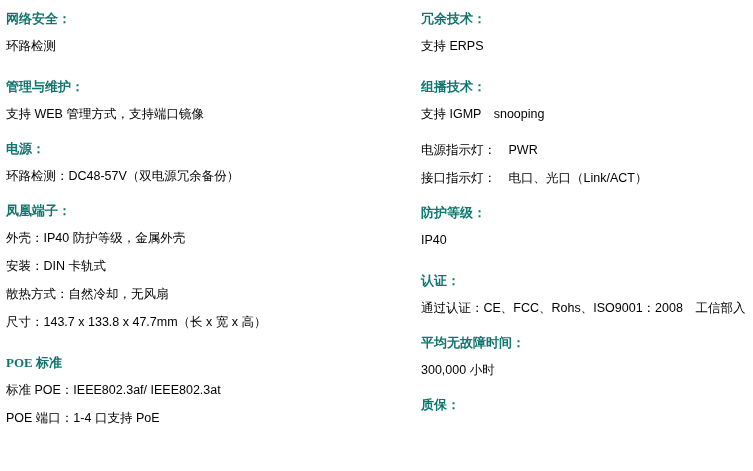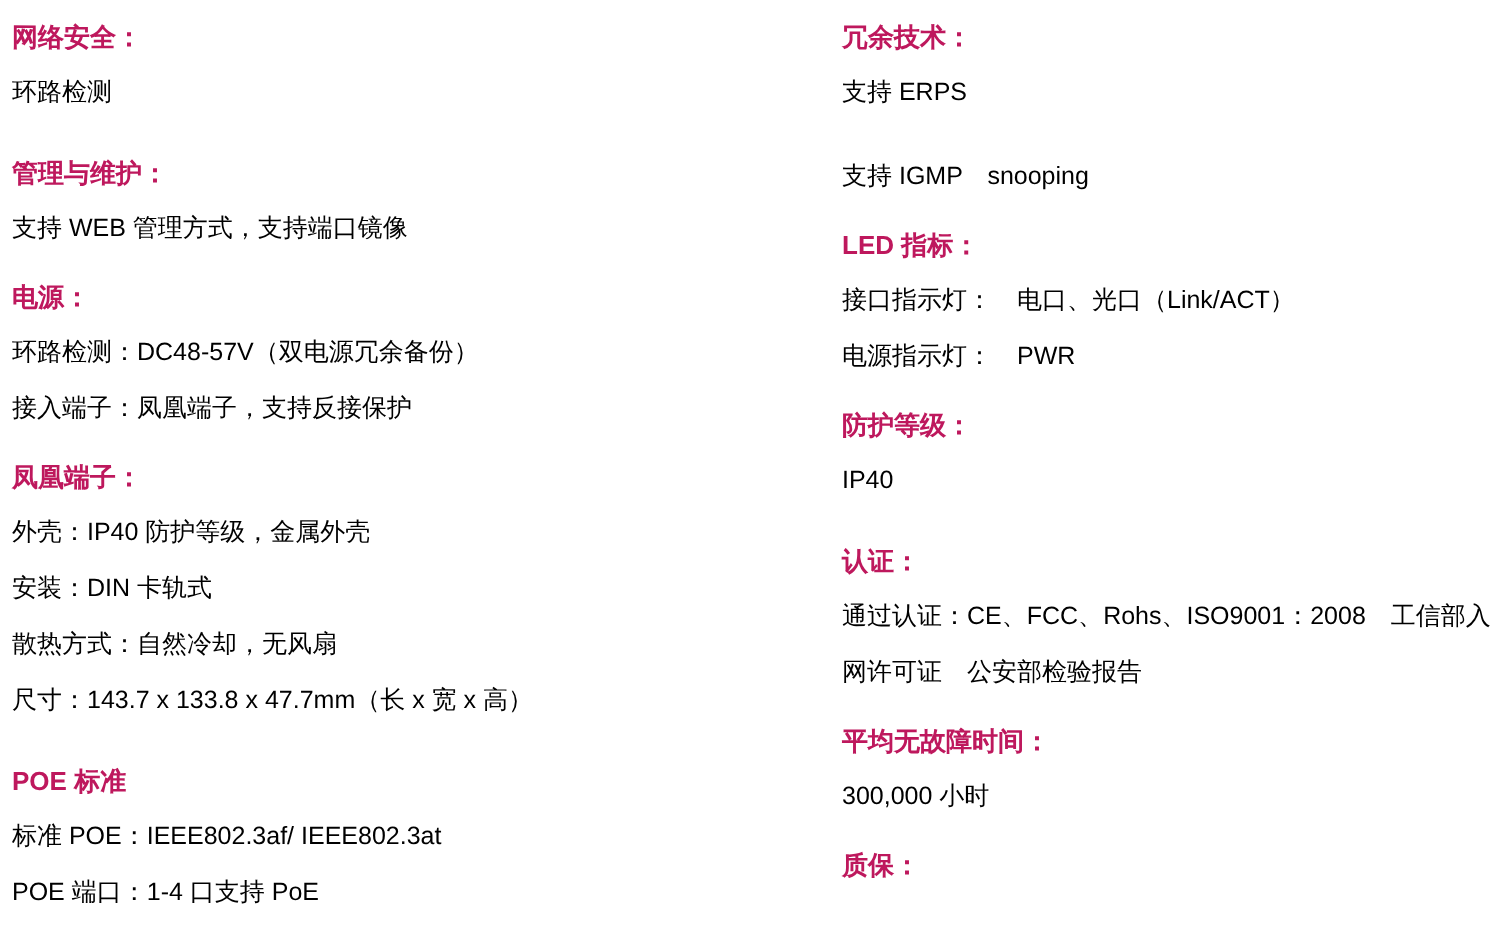--- a/index.html
+++ b/index.html
@@ -32,25 +32,26 @@
   }
   .col-right {
     left: 395px;
     width: 358px;
     padding: 6px 0 0 26px;
   }
   .group {
     margin: 0 0 4px 0;
   }
   .group-heading {
-    color: #be185d;
+    color: #0f766e;
     font-weight: bold;
     font-size: 13px;
     line-height: 26px;
     white-space: nowrap;
+    font-family: Liberation Serif, serif;
   }
   .group-line {
     color: #000000;
     font-size: 12.5px;
     line-height: 28px;
     white-space: nowrap;
   }
   .underline {
   }
   
@@ -72,21 +73,20 @@
 
     <div class="group">
       <div class="group-heading">管理与维护：</div>
       <div class="group-line">支持 WEB 管理方式，支持端口镜像</div>
     </div>
     <div class="gap-sm"></div>
 
     <div class="group">
       <div class="group-heading">电源：</div>
       <div class="group-line">环路检测：DC48-57V（双电源冗余备份）</div>
-      <div class="group-line">接入端子：凤凰端子，支持反接保护</div>
     </div>
     <div class="gap-sm"></div>
 
     <div class="group">
       <div class="group-heading">凤凰端子：</div>
       <div class="group-line">外壳：IP40 防护等级，金属外壳</div>
       <div class="group-line">安装：DIN 卡轨式</div>
       <div class="group-line">散热方式：自然冷却，无风扇</div>
       <div class="group-line">尺寸：143.7 x 133.8 x 47.7mm（长 x 宽 x 高）</div>
     </div>
@@ -102,41 +102,40 @@
 
   <div class="col col-right">
 
     <div class="group">
       <div class="group-heading">冗余技术：</div>
       <div class="group-line">支持 ERPS</div>
     </div>
     <div class="gap-md"></div>
 
     <div class="group">
+      <div class="group-heading">组播技术：</div>
       <div class="group-line">支持 IGMP　snooping</div>
     </div>
     <div class="gap-sm"></div>
 
     <div class="group">
-      <div class="group-heading">LED 指标：</div>
+      <div class="group-line">电源指示灯：　PWR</div>
       <div class="group-line">接口指示灯：　电口、光口（Link/ACT）</div>
-      <div class="group-line">电源指示灯：　PWR</div>
     </div>
     <div class="gap-sm"></div>
 
     <div class="group">
       <div class="group-heading">防护等级：</div>
       <div class="group-line">IP40</div>
     </div>
     <div class="gap-md"></div>
 
     <div class="group">
       <div class="group-heading">认证：</div>
       <div class="group-line"><span>通过认证：CE、FCC、<span class="underline">Rohs</span>、ISO9001：2008　工信部入</span></div>
-      <div class="group-line">网许可证　公安部检验报告</div>
     </div>
     <div class="gap-sm"></div>
 
     <div class="group">
       <div class="group-heading">平均无故障时间：</div>
       <div class="group-line">300,000 小时</div>
     </div>
     <div class="gap-sm"></div>
 
     <div class="group">

